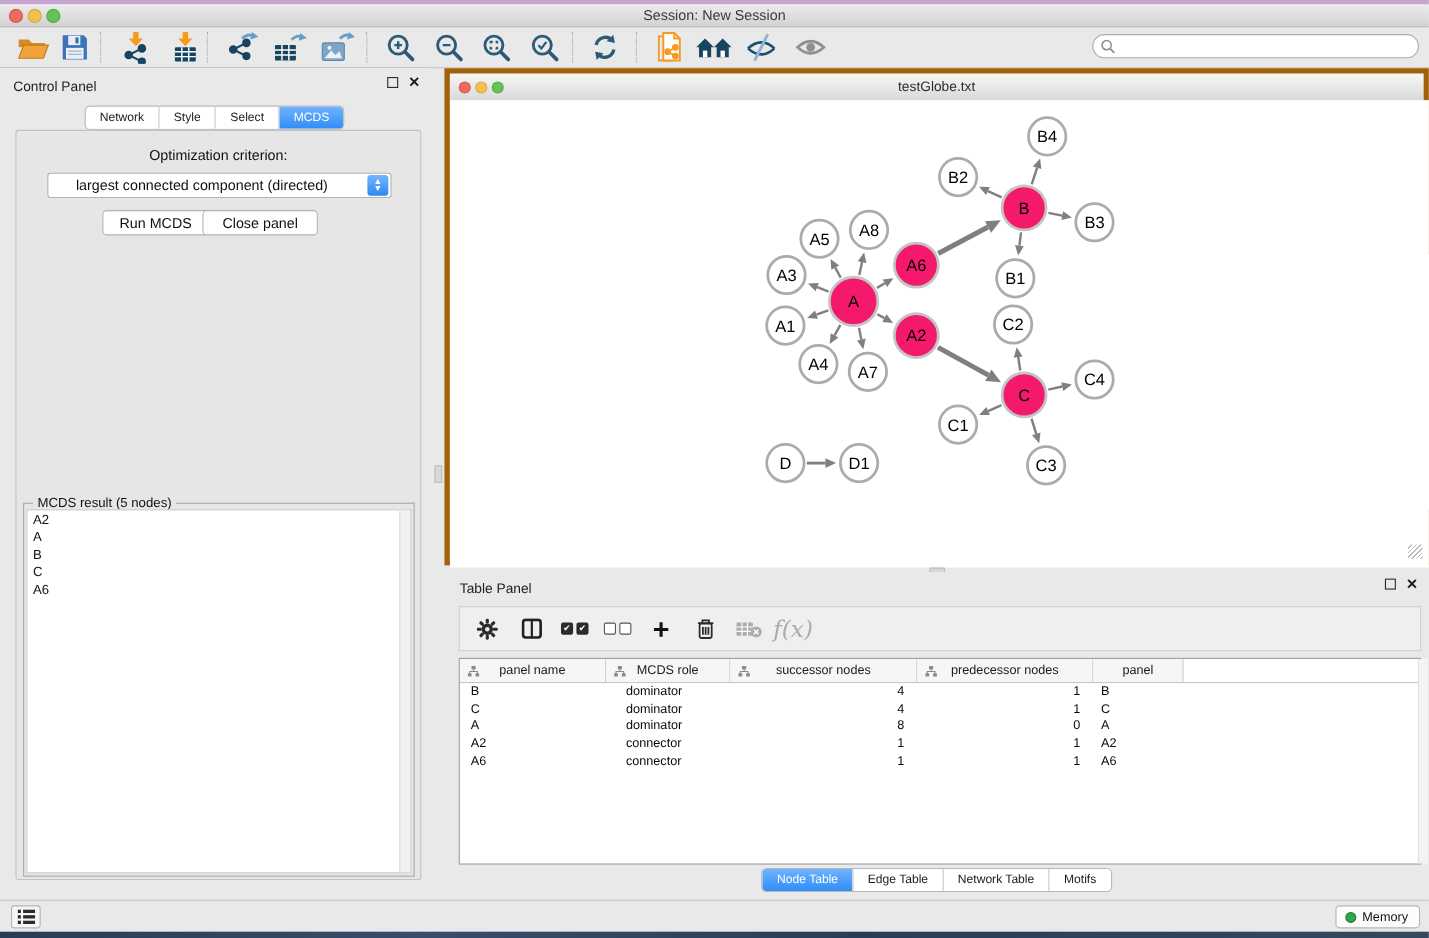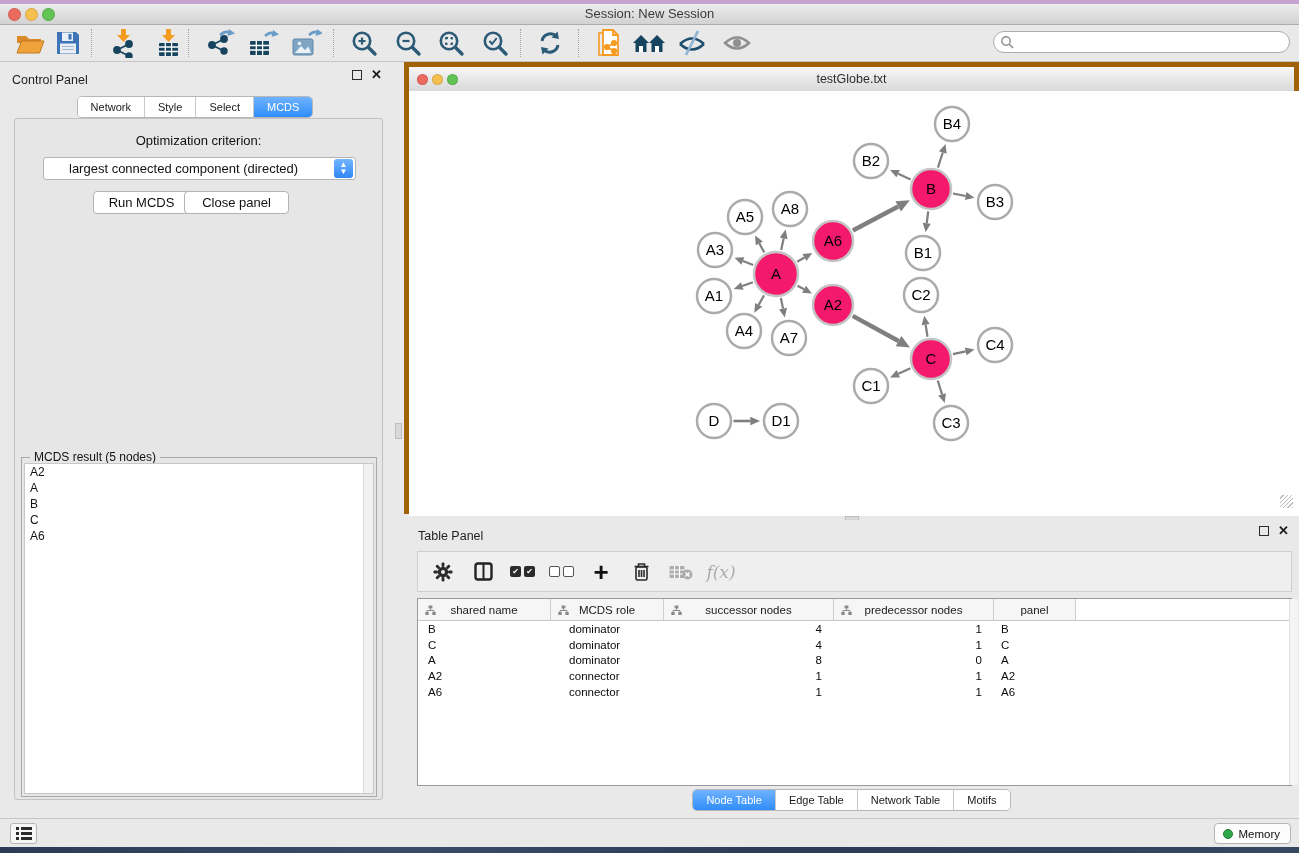--- a/index.html
+++ b/index.html
@@ -73,21 +73,21 @@
   
   #table-panel { left:404px; top:520px; width:895px; height:298px; background:#E9E9E9; }
   #tp-toolbar { position:absolute; left:13px; top:31px; width:875px; height:41px;
     background:#EFEFEF; border:1px solid #CFCFCF; display:flex; align-items:center; padding-left:12px; gap:14px; }
   .tp-icn { width:26px; height:26px; display:flex; align-items:center; justify-content:center; }
   .chk-pair { display:flex; gap:3px; }
   .chk { width:11px; height:11px; border-radius:2px; display:flex; align-items:center; justify-content:center; }
   .chk.on { background:#2B2B2B; color:#FFF; font-size:8px; }
   .chk.off { border:1.6px solid #555; background:#FFF; }
   .plus-glyph { font-size:26px; font-weight:bold; color:#111; line-height:22px; }
-  .fx-glyph { font-family:"DejaVu Serif", serif; font-style:italic; font-size:17px; color:#ABABAB; }
+  .fx-glyph { font-family:"DejaVu Serif", serif; font-style:italic; font-size:21px; color:#ABABAB; }
   #tp-table { position:absolute; left:13px; top:78px; width:875px; height:188px; background:#FFF; border:1px solid #9A9A9A; overflow:hidden; }
   #tp-header { display:flex; height:22px; border-bottom:1px solid #C8C8C8; }
   .th { position:relative; display:flex; align-items:center; justify-content:center;
     background:#F6F6F6; border-right:1px solid #CFCFCF; font-size:11.5px; color:#1A1A1A; }
   .th .sort-ic { position:absolute; left:7px; top:6px; }
   .tr { display:flex; height:15.8px; align-items:center; }
   .td { font-size:11.5px; color:#0A0A0A; white-space:nowrap; overflow:hidden; }
   #tp-bottom-tabs { position:absolute; left:0; top:269px; width:895px; display:flex; justify-content:center; }
   #tp-scroll { position:absolute; right:1px; top:79px; width:9px; height:186px; background:#F4F4F4; border-left:1px solid #E0E0E0; }
 
@@ -548,21 +548,21 @@
     <div id="tp-header">
         <div class="th" style="width: 133px;">
           <svg class="sort-ic" width="11" height="11" viewBox="0 0 11 11">
             <g fill="#8A8A8A">
               <rect x="3.6" y="0.5" width="3.8" height="3"></rect>
               <rect x="0.3" y="7" width="3.4" height="3"></rect>
               <rect x="7.3" y="7" width="3.4" height="3"></rect>
             </g>
             <path d="M5.5 3.5 v2 M2 7 V5.5 h7 V7" stroke="#8A8A8A" fill="none"></path>
           </svg>
-          <span>shared name</span>
+          <span>panel name</span>
         </div>
         <div class="th" style="width: 113px;">
           <svg class="sort-ic" width="11" height="11" viewBox="0 0 11 11">
             <g fill="#8A8A8A">
               <rect x="3.6" y="0.5" width="3.8" height="3"></rect>
               <rect x="0.3" y="7" width="3.4" height="3"></rect>
               <rect x="7.3" y="7" width="3.4" height="3"></rect>
             </g>
             <path d="M5.5 3.5 v2 M2 7 V5.5 h7 V7" stroke="#8A8A8A" fill="none"></path>
           </svg>

